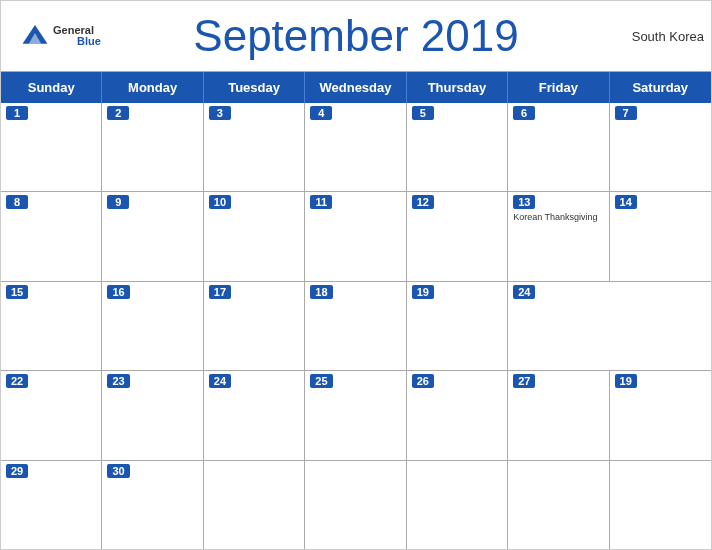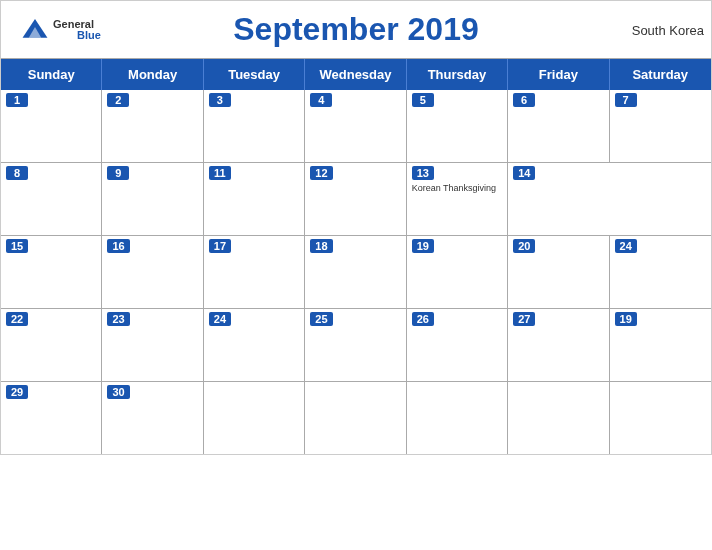--- a/index.html
+++ b/index.html
@@ -5,21 +5,21 @@
     * { box-sizing: border-box; margin: 0; padding: 0; }
     body {
       font-family: Arial, sans-serif;
       background: #fff;
       width: 712px;
       height: 550px;
       overflow: hidden;
     }
     .calendar-container {
       width: 712px;
-      height: 455px;
+      height: 550px;
       background: #fff;
       border: 1px solid #ccc;
       display: flex;
       flex-direction: column;
     }
     .header {
       display: flex;
       align-items: center;
       justify-content: center;
       padding: 10px 20px;
@@ -49,23 +49,23 @@
       font-size: 11px;
       color: #1a56b0;
       font-weight: bold;
       margin-left: 24px;
     }
     .logo-icon {
       width: 28px;
       height: 28px;
     }
     .month-title {
-      font-size: 32px;
+      font-size: 44px;
       color: #1a56b0;
-      font-weight: bold;
+      font-weight: normal;
       text-align: right;
     }
     .country-label {
       position: absolute;
       right: 7px;
       top: 50%;
       transform: translateY(-50%);
       font-size: 13px;
       color: #333;
     }
@@ -200,20 +200,23 @@
       </div>
 
       <div class="week-row">
         <div class="day-cell">
             <span class="day-number">8</span>
           </div>
         <div class="day-cell">
             <span class="day-number">9</span>
           </div>
         <div class="day-cell">
+            <span class="day-number">10</span>
+          </div>
+        <div class="day-cell">
             <span class="day-number">11</span>
           </div>
         <div class="day-cell">
             <span class="day-number">12</span>
           </div>
         <div class="day-cell">
           <span class="day-number">13</span>
           <span class="event-label">Korean Thanksgiving</span>
         </div>
         <div class="day-cell">
@@ -231,23 +234,20 @@
         <div class="day-cell">
             <span class="day-number">17</span>
           </div>
         <div class="day-cell">
             <span class="day-number">18</span>
           </div>
         <div class="day-cell">
             <span class="day-number">19</span>
           </div>
         <div class="day-cell">
-            <span class="day-number">20</span>
-          </div>
-        <div class="day-cell">
             <span class="day-number">24</span>
           </div>
       </div>
 
       <div class="week-row">
         <div class="day-cell">
             <span class="day-number">22</span>
           </div>
         <div class="day-cell">
             <span class="day-number">23</span>

